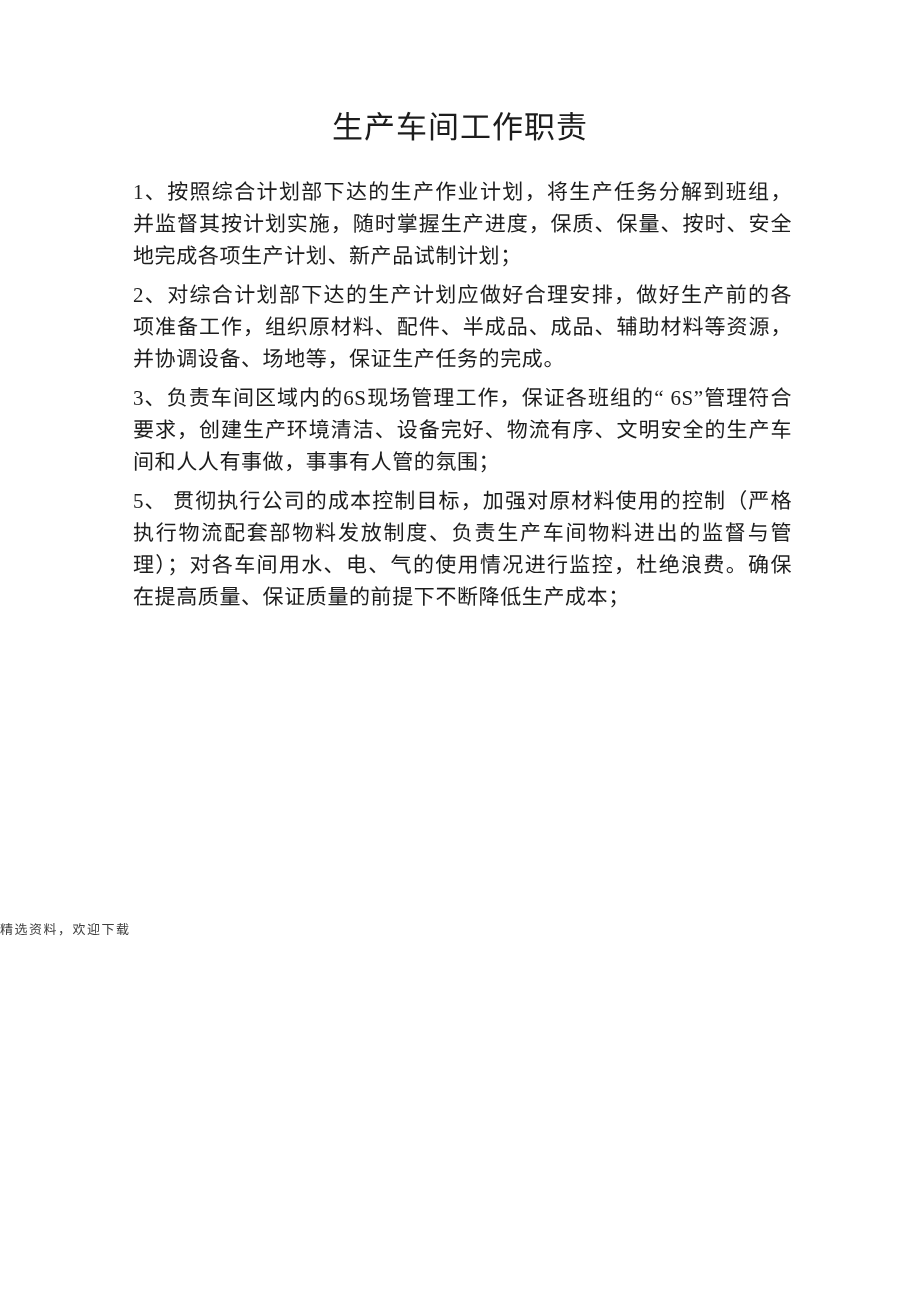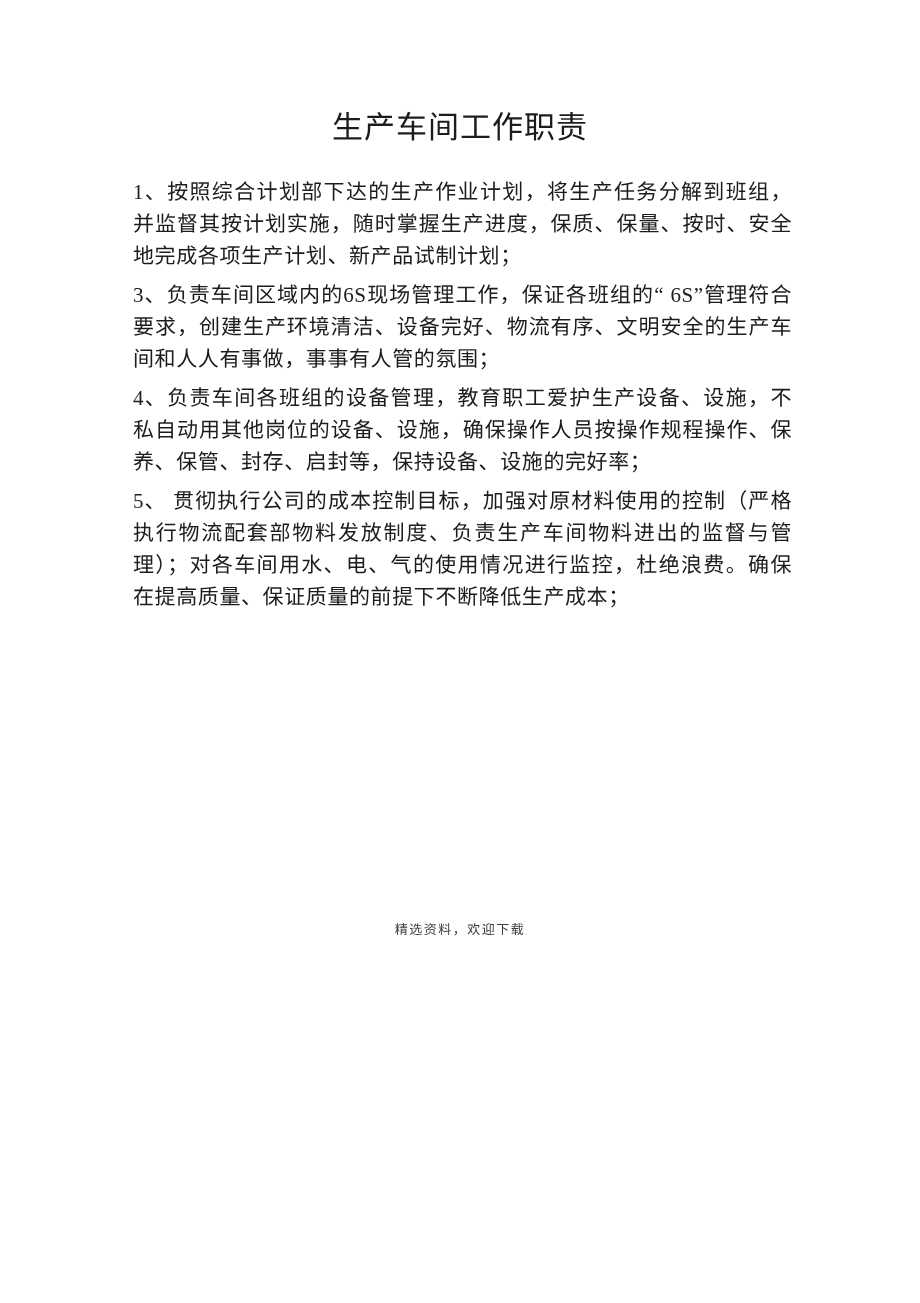--- a/index.html
+++ b/index.html
@@ -38,33 +38,32 @@
     letter-spacing: 0.6px;
     text-align: justify;
     text-justify: inter-ideograph;
     color: #1c1c1c;
   }
   .footer-note {
     position: absolute;
     left: 0;
     right: 0;
     bottom: 64px;
-    text-align: center;
     font-size: 13px;
     letter-spacing: 1.5px;
     color: #3d3d3d;
   }
 </style>
 </head>
 <body>
 
 <div class="page">
   <h1 class="doc-title">生产车间工作职责</h1>
 
   <div class="content">
     <p class="para">1、按照综合计划部下达的生产作业计划，将生产任务分解到班组，并监督其按计划实施，随时掌握生产进度，保质、保量、按时、安全地完成各项生产计划、新产品试制计划；</p>
+    <p class="para">2、对综合计划部下达的生产计划应做好合理安排，做好生产前的各项准备工作，组织原材料、配件、半成品、成品、辅助材料等资源，并协调设备、场地等，保证生产任务的完成。</p>
     <p class="para">3、负责车间区域内的6S现场管理工作，保证各班组的“ 6S”管理符合要求，创建生产环境清洁、设备完好、物流有序、文明安全的生产车间和人人有事做，事事有人管的氛围；</p>
-    <p class="para">4、负责车间各班组的设备管理，教育职工爱护生产设备、设施，不私自动用其他岗位的设备、设施，确保操作人员按操作规程操作、保养、保管、封存、启封等，保持设备、设施的完好率；</p>
     <p class="para">5、 贯彻执行公司的成本控制目标，加强对原材料使用的控制（严格执行物流配套部物料发放制度、负责生产车间物料进出的监督与管理）；对各车间用水、电、气的使用情况进行监控，杜绝浪费。确保在提高质量、保证质量的前提下不断降低生产成本；</p>
   </div>
 
   <div class="footer-note">精选资料，欢迎下载</div>
 </div>
 
 </body></html>

